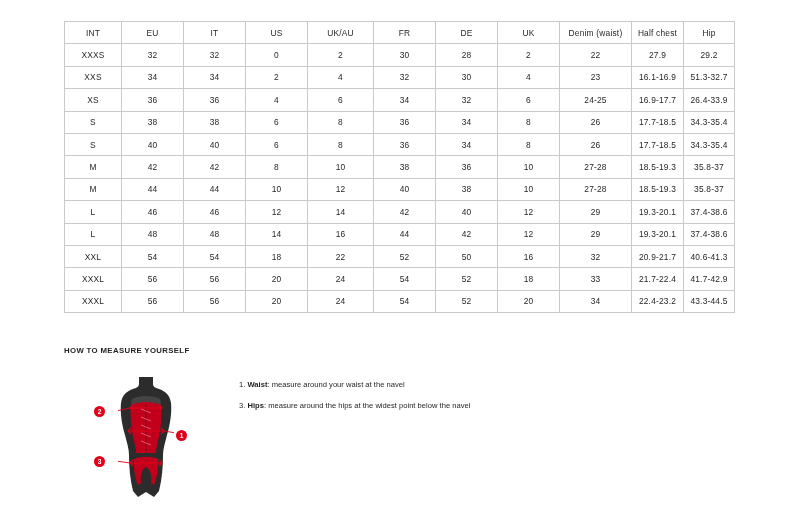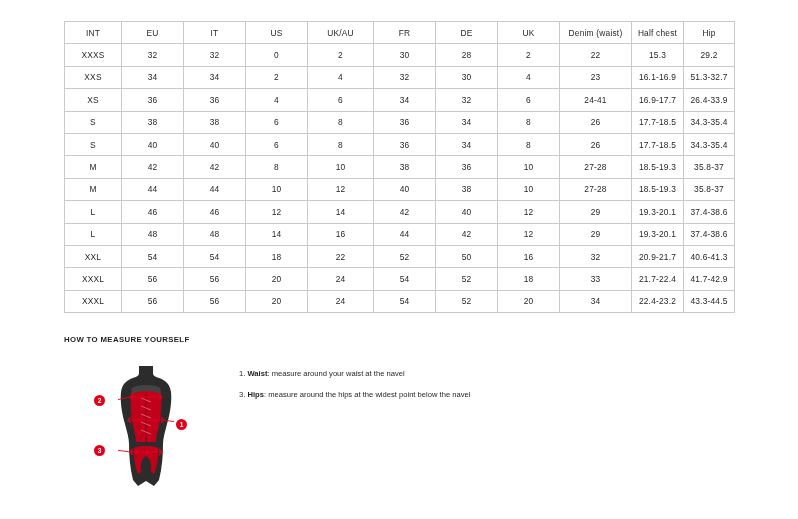--- a/index.html
+++ b/index.html
@@ -57,21 +57,21 @@
   col.c6 { width: 62px; }
   col.c7 { width: 62px; }
   col.c8 { width: 72px; }
   col.c9 { width: 52px; }
   col.c10 { width: 51px; }
 
   
   .measure-section {
     position: absolute;
     left: 64px;
-    top: 335px;
+    top: 346px;
     width: 670px;
   }
   .measure-title {
     font-size: 7.8px;
     font-weight: bold;
     letter-spacing: 0.35px;
     color: #231f20;
     margin-bottom: 14px;
   }
   .measure-body {
@@ -162,21 +162,21 @@
         <tr>
           <td>XXXS</td>
           <td>32</td>
           <td>32</td>
           <td>0</td>
           <td>2</td>
           <td>30</td>
           <td>28</td>
           <td>2</td>
           <td>22</td>
-          <td>15.3</td>
+          <td>27.9</td>
           <td>29.2</td>
         </tr>
         <tr>
           <td>XXS</td>
           <td>34</td>
           <td>34</td>
           <td>2</td>
           <td>4</td>
           <td>32</td>
           <td>30</td>
@@ -187,21 +187,21 @@
         </tr>
         <tr>
           <td>XS</td>
           <td>36</td>
           <td>36</td>
           <td>4</td>
           <td>6</td>
           <td>34</td>
           <td>32</td>
           <td>6</td>
-          <td>24-41</td>
+          <td>24-25</td>
           <td>16.9-17.7</td>
           <td>26.4-33.9</td>
         </tr>
         <tr>
           <td>S</td>
           <td>38</td>
           <td>38</td>
           <td>6</td>
           <td>8</td>
           <td>36</td>

